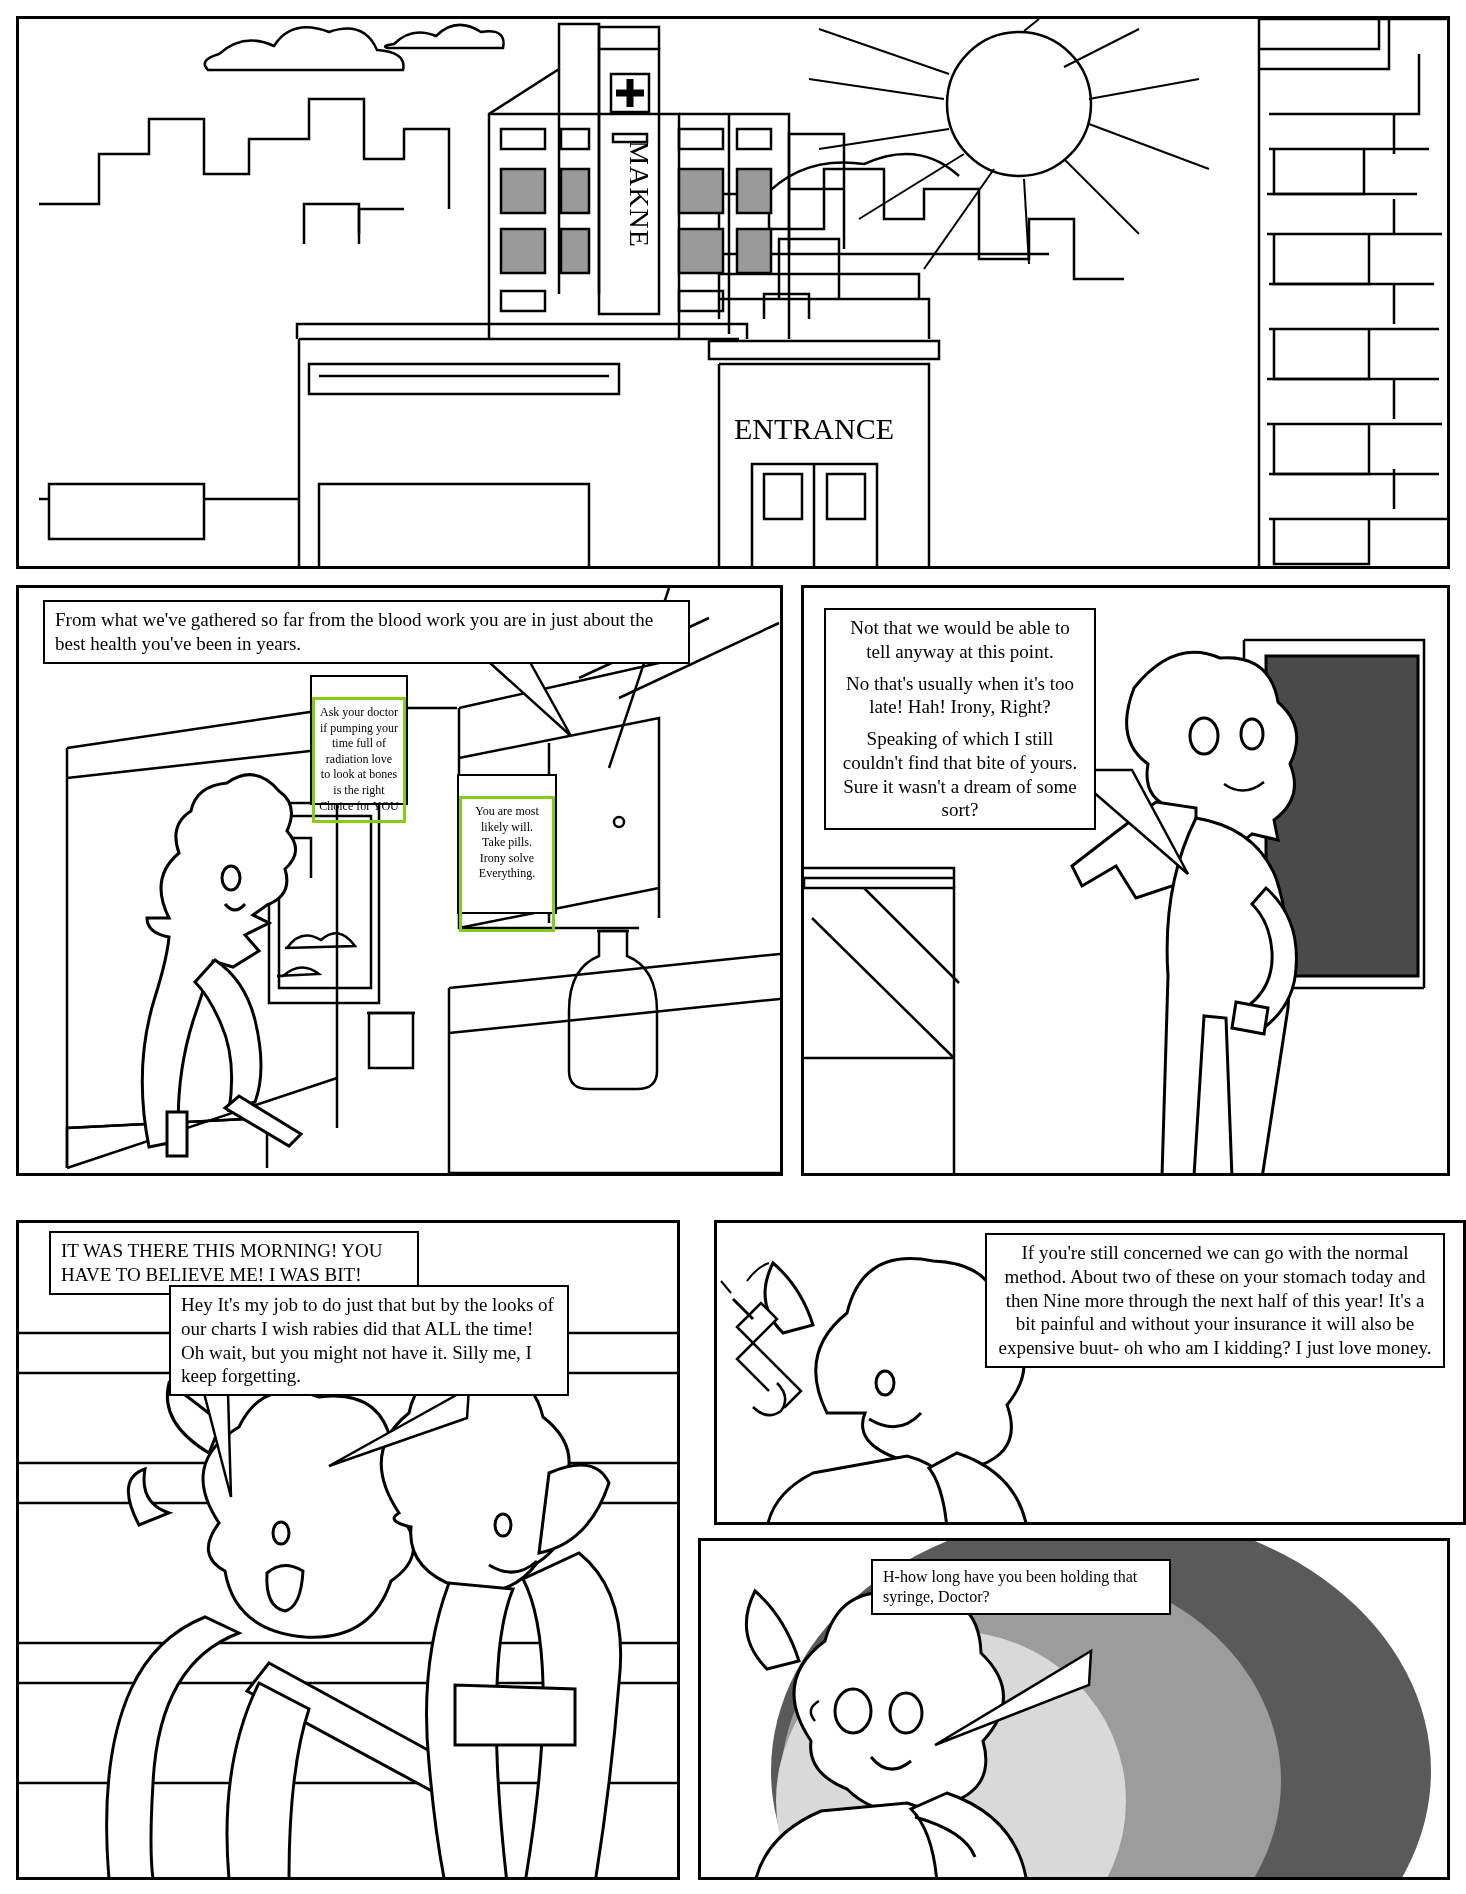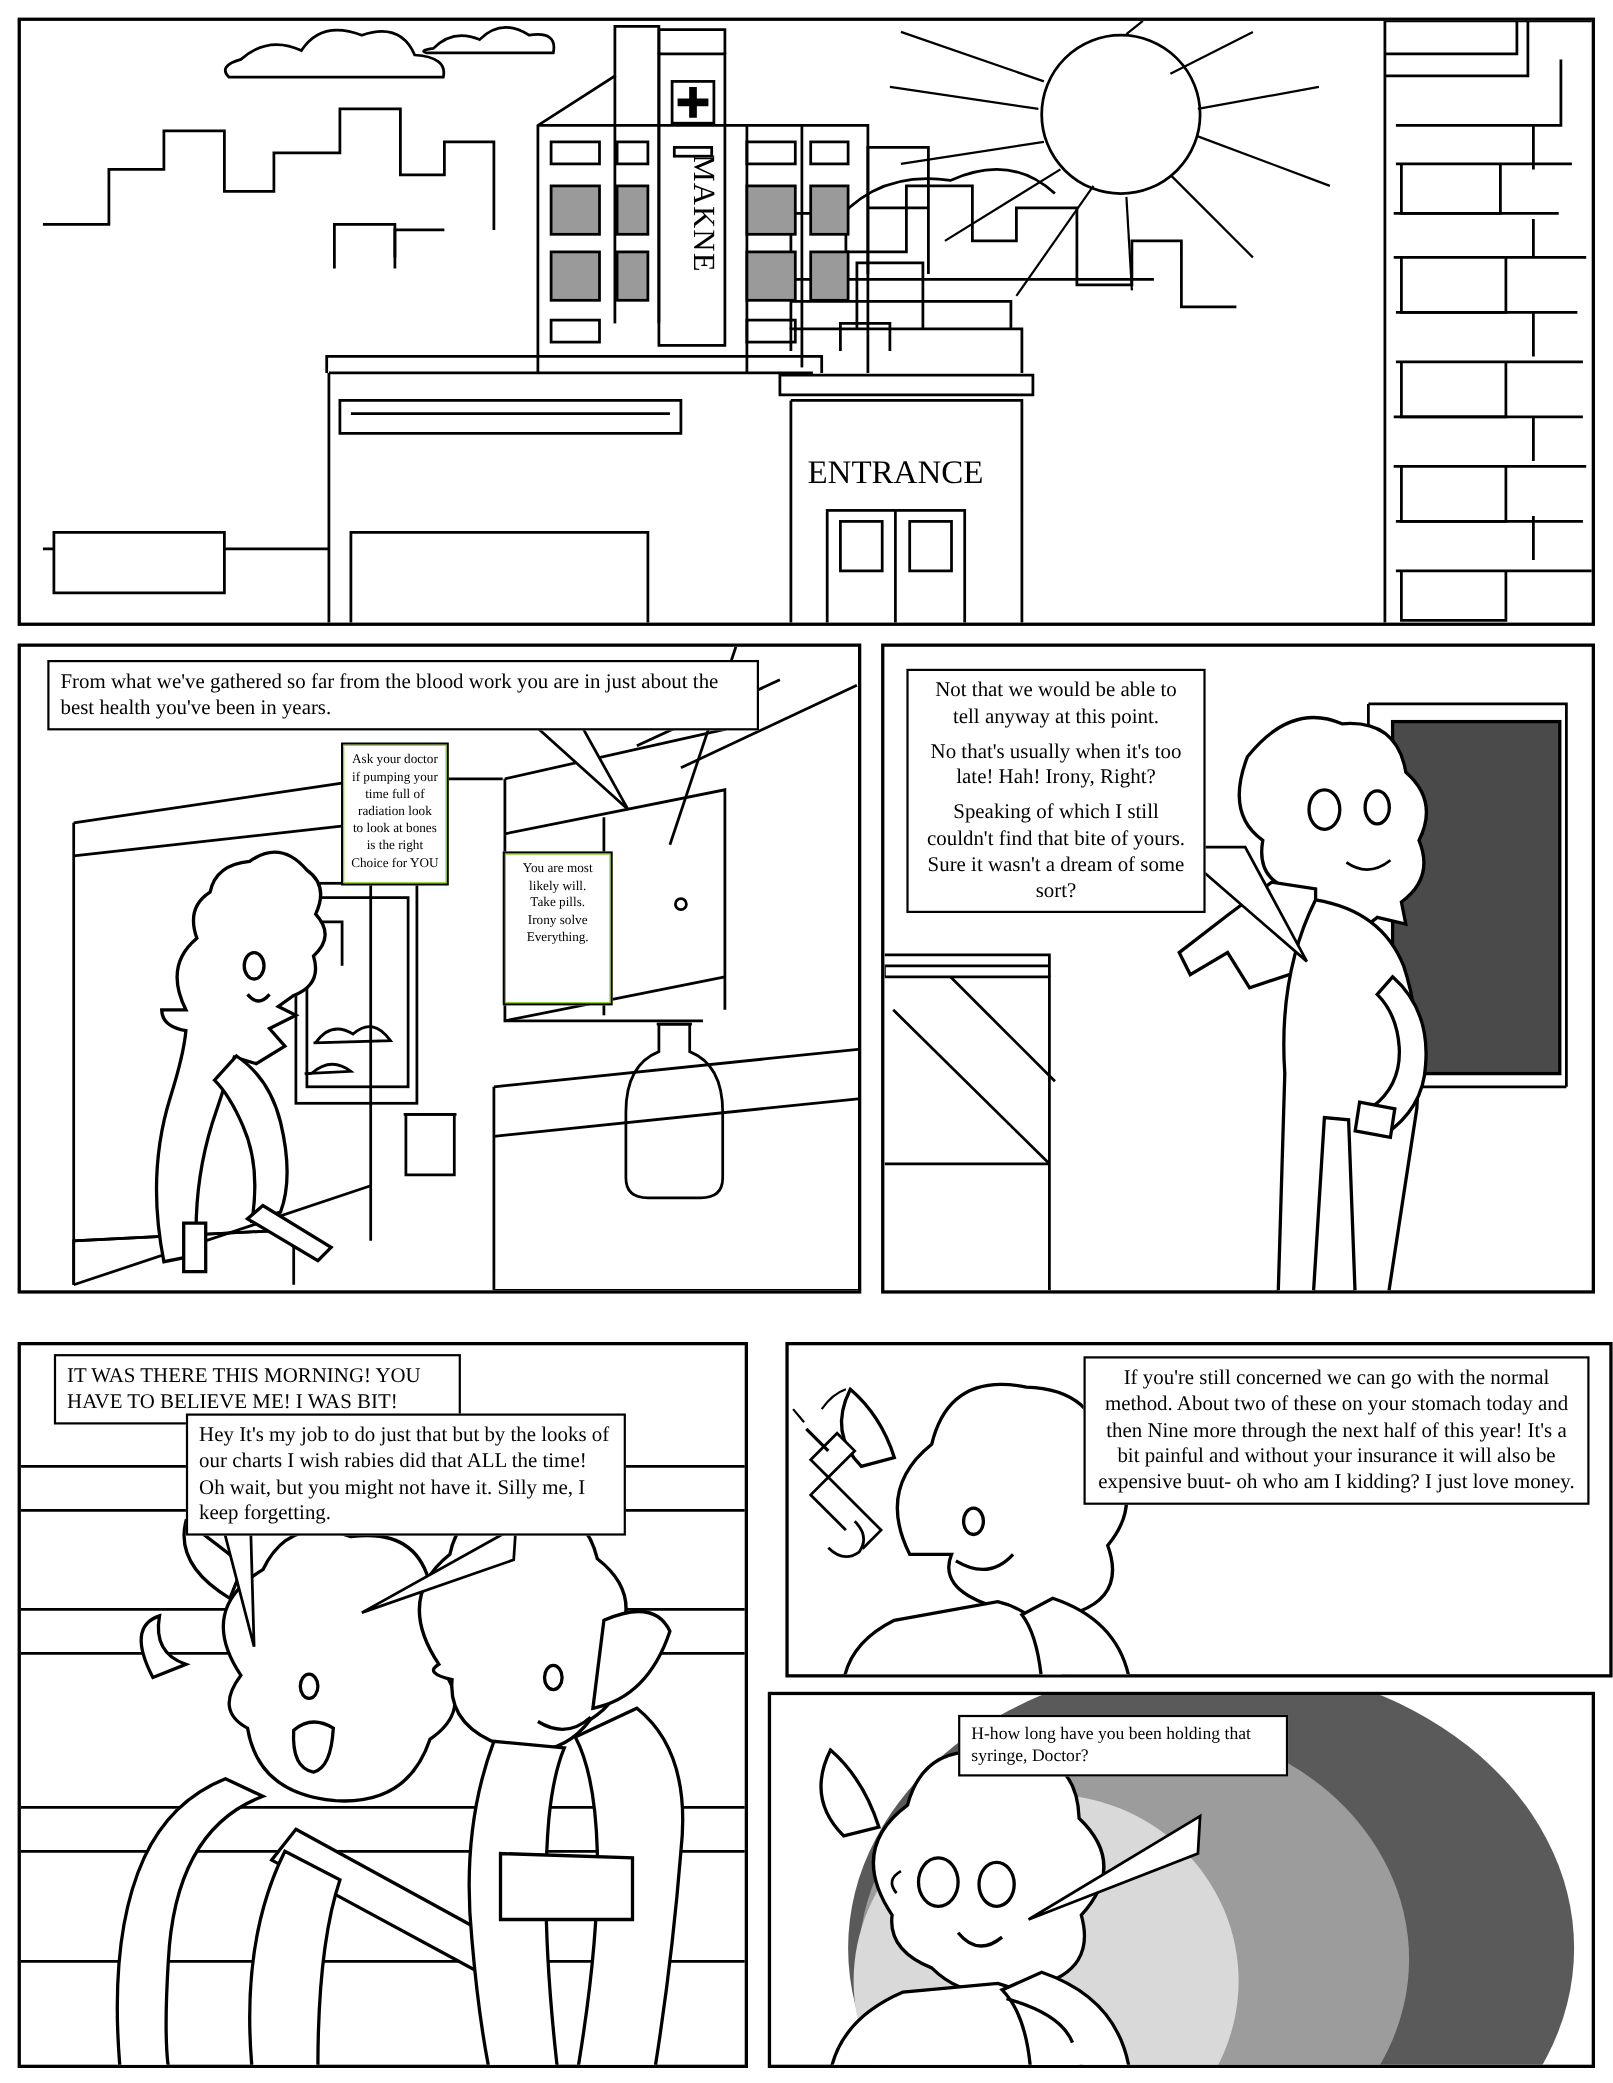--- a/index.html
+++ b/index.html
@@ -47,25 +47,26 @@
   .poster {
     position: absolute;
     border: 2px solid #000;
     background: #fff;
     box-sizing: border-box;
     text-align: center;
     line-height: 1.3;
     z-index: 14;
   }
   .poster .inner {
-    border: 1px solid #84cc16;
+    border: 3px solid #84cc16;
     width: 100%;
     height: 100%;
     box-sizing: border-box;
     padding: 5px 3px;
+    margin-top: 20px;
   }
   svg { display: block; }
 </style>
 </head>
 <body>
 
 <div class="page">
 
   <div class="panel" style="left:16px; top:16px; width:1434px; height:553px;">
     <svg width="1434" height="553" viewBox="0 0 1434 553">
@@ -230,21 +231,21 @@
         <ellipse cx="212" cy="290" rx="9" ry="12" fill="#fff"></ellipse>
         <path d="M206 316 q10 12 20 0" fill="none"></path>
       </g>
     </svg>
 
     <div class="poster" style="left:291px; top:87px; width:98px; height:130px; font-size:12px;">
       <div class="inner">
         <div>Ask your doctor</div>
         <div>if pumping your</div>
         <div>time full of</div>
-        <div>radiation look</div>
+        <div>radiation love</div>
         <div>to look at bones</div>
         <div>is the right</div>
         <div>Choice for YOU</div>
       </div>
     </div>
 
     <div class="poster" style="left:438px; top:186px; width:100px; height:140px; font-size:12px;">
       <div class="inner">
         <div>You are most</div>
         <div>likely will.</div>

